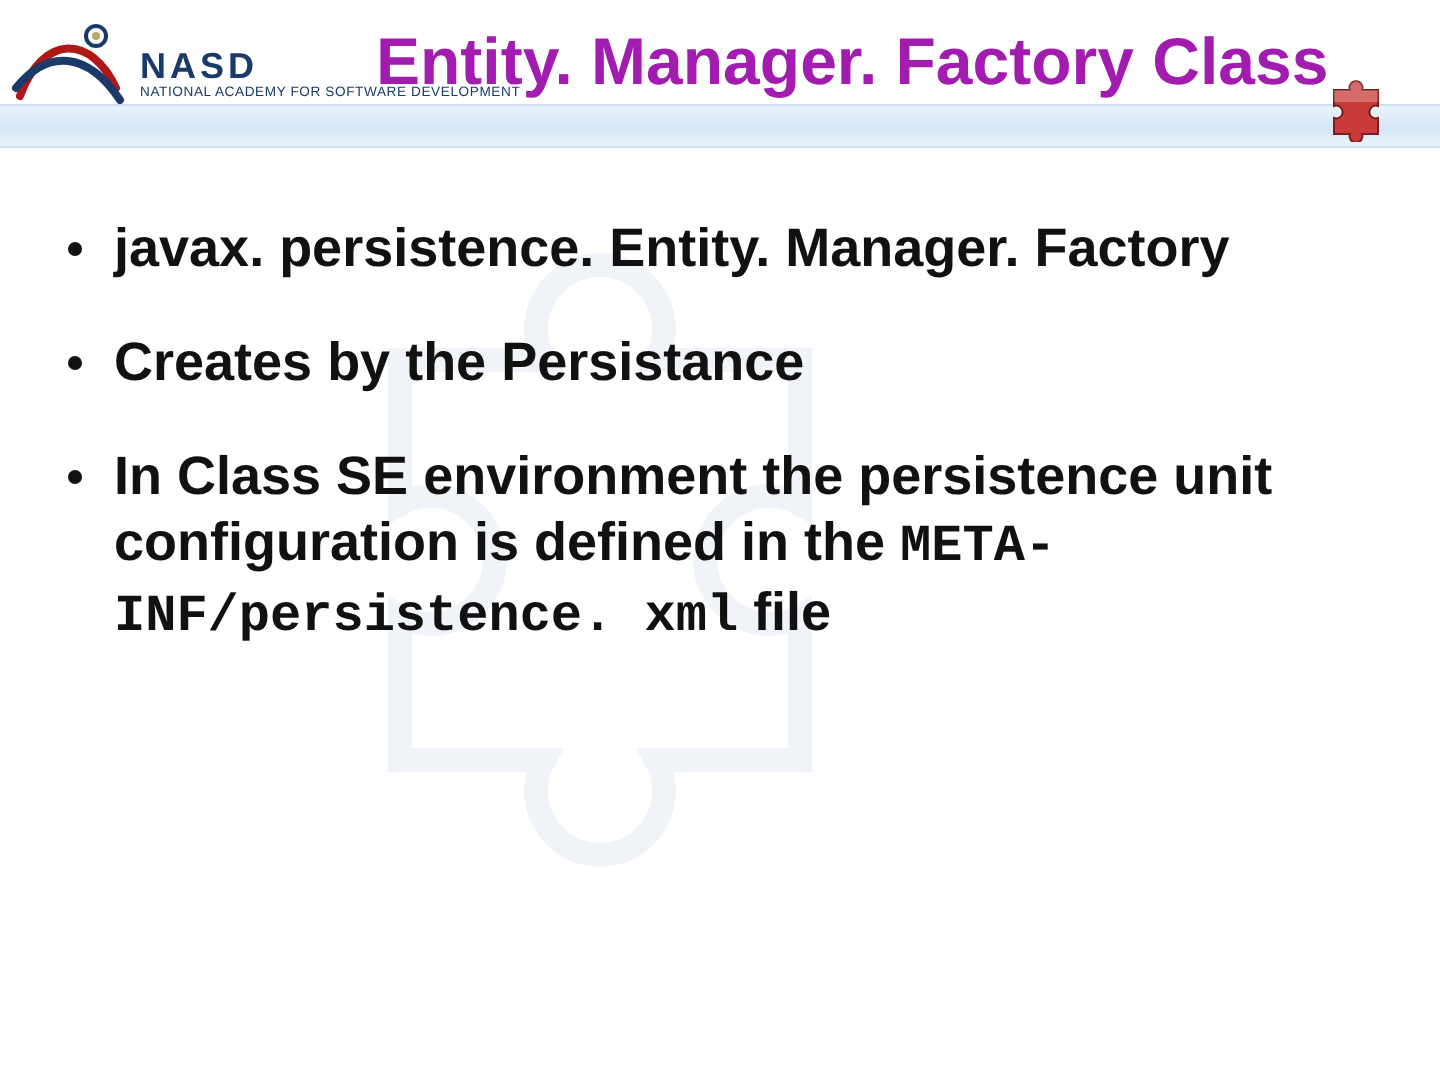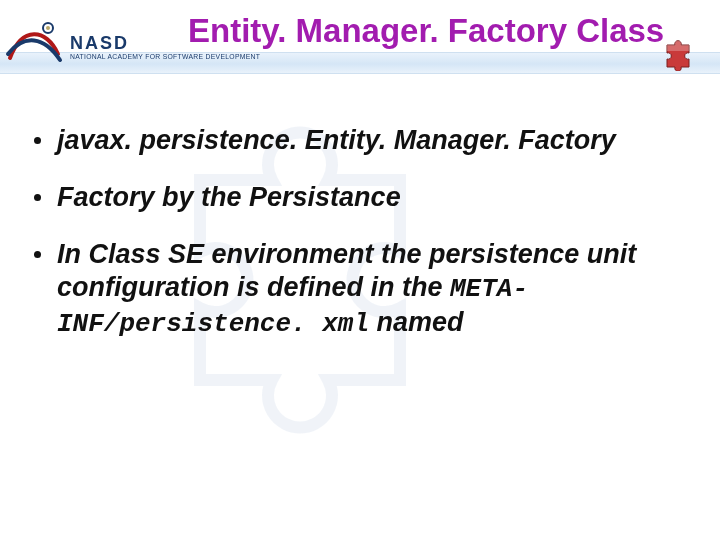--- a/index.html
+++ b/index.html
@@ -33,21 +33,21 @@
   .header-band {
     position: absolute;
     left: 0; right: 0; top: 52px;
     height: 22px;
     background: linear-gradient(to bottom, #e9f2fb 0%, #d5e6f6 55%, #e9f2fb 100%);
     border-top: 1px solid #cfe0f0;
     border-bottom: 1px solid #cfe0f0;
   }
   .logo-block {
     position: absolute;
-    top: 16px;
+    top: 6px;
     left: 4px;
     display: flex;
     align-items: center;
     gap: 6px;
   }
   .swoosh-box { width: 60px; height: 56px; position: relative; }
   .swoosh-box svg { width: 100%; height: 100%; }
   .logo-text { display: flex; flex-direction: column; margin-top: 4px; }
   .nasd {
     font-family: "Arial Black", Arial, sans-serif;
@@ -81,22 +81,21 @@
     width: 32px;
     height: 32px;
   }
   .puzzle-icon svg { width: 100%; height: 100%; }
 
   
   .content {
     position: absolute;
     left: 34px;
     right: 30px;
-    top: 124px;
-    font-style: italic;
+    top: 108px;
   }
   .bullet {
     display: flex;
     align-items: flex-start;
     margin-bottom: 24px;
     font-size: 27px;
     line-height: 1.22;
     font-weight: bold;
     color: #111;
   }
@@ -157,26 +156,26 @@
 
   <div class="content">
 
     <div class="bullet">
       <div class="dot"></div>
       <div class="text">javax. persistence. Entity. Manager. Factory</div>
     </div>
 
     <div class="bullet">
       <div class="dot"></div>
-      <div class="text">Factory by the Persistance</div>
+      <div class="text">Creates by the Persistance</div>
     </div>
 
 
     <div class="bullet">
       <div class="dot"></div>
       <div class="text">
-        <span>In Class SE environment the persistence unit configuration is defined in the </span><span class="code-segment">META-INF/persistence. xml</span><span> named</span>
+        <span>In Class SE environment the persistence unit configuration is defined in the </span><span class="code-segment">META-INF/persistence. xml</span><span> file</span>
       </div>
     </div>
 
   </div>
 
 </div>
 
 </body></html>

